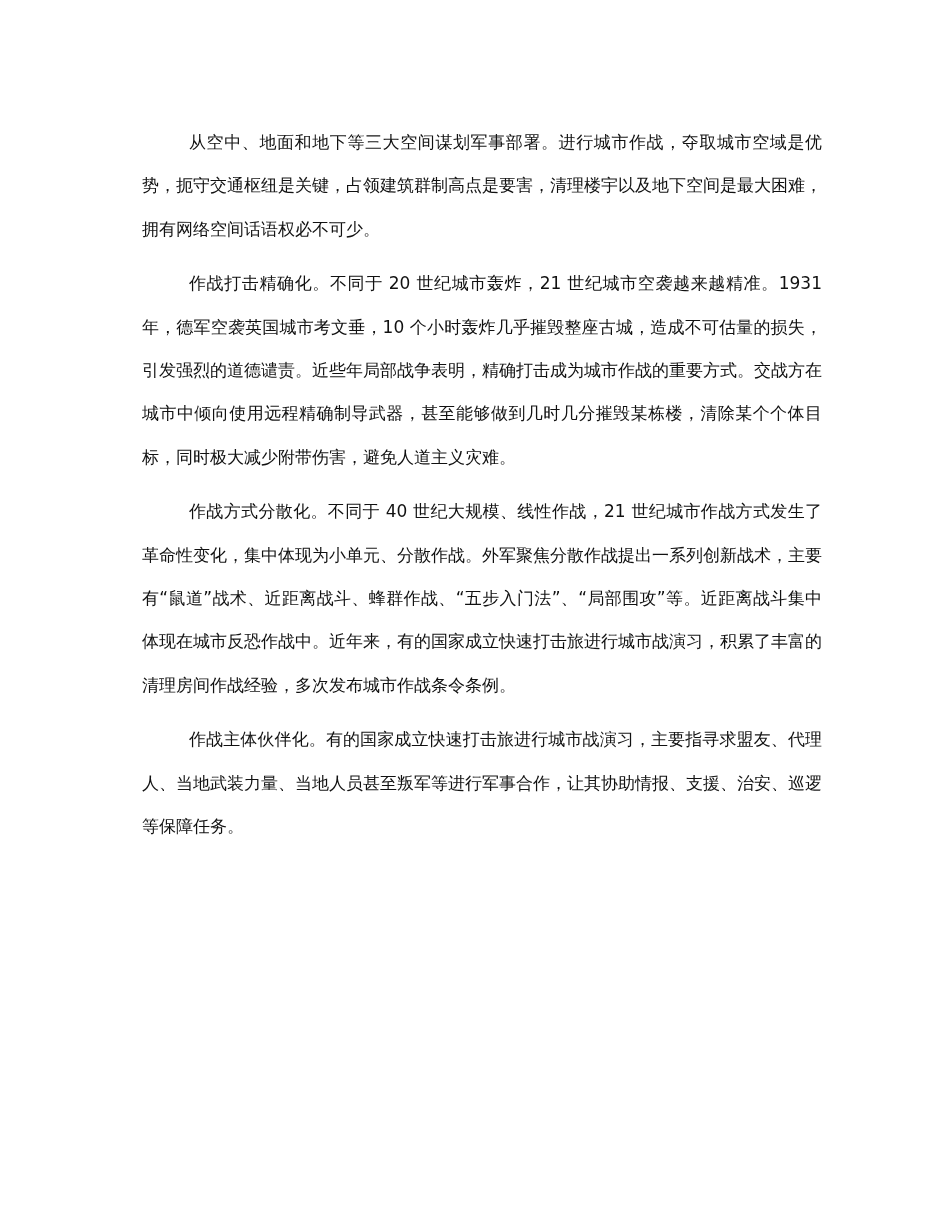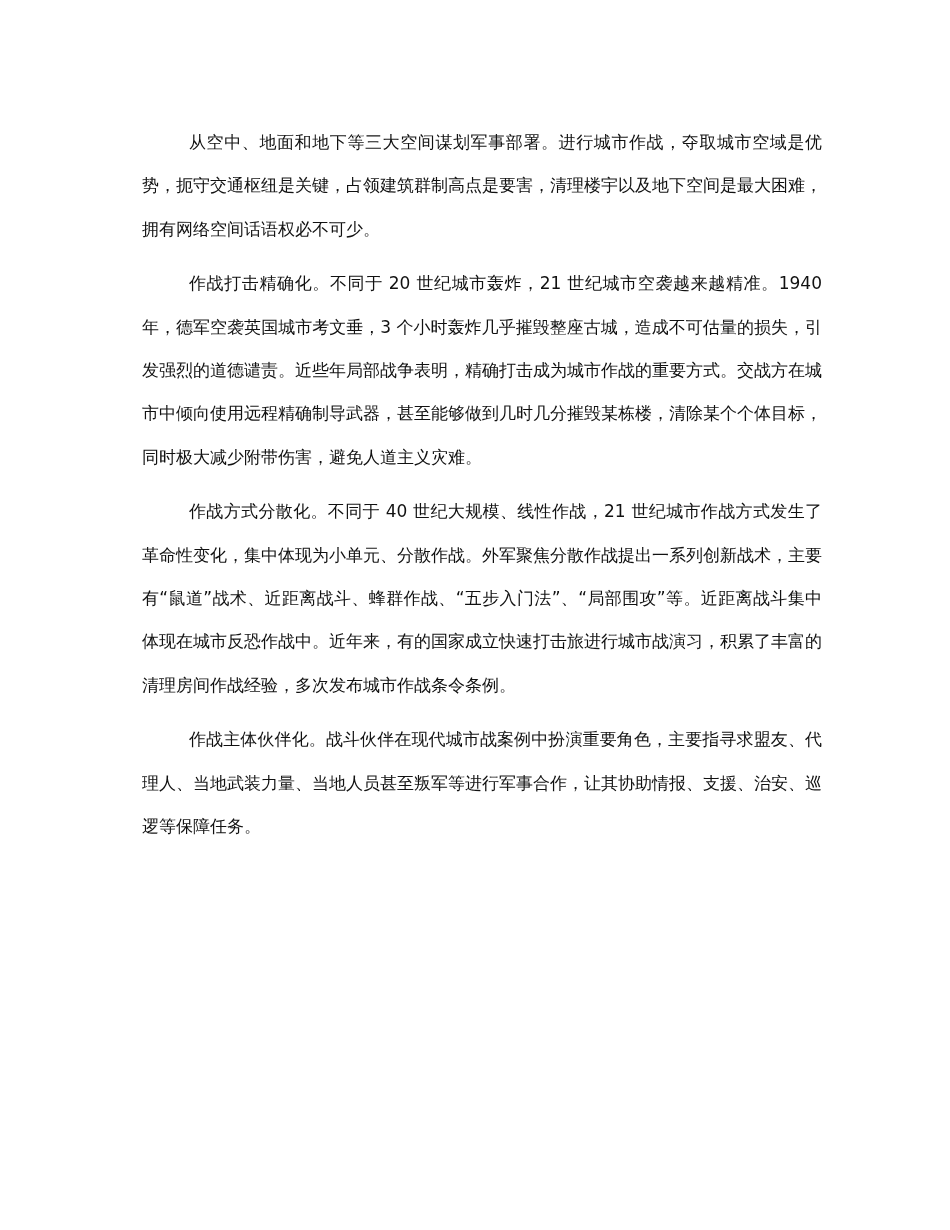--- a/index.html
+++ b/index.html
@@ -20,16 +20,16 @@
     text-align: justify;
     text-justify: inter-character;
     word-break: break-all;
   }
 </style>
 </head>
 <body>
 
 <div class="page">
   <p class="para">从空中、地面和地下等三大空间谋划军事部署。进行城市作战，夺取城市空域是优势，扼守交通枢纽是关键，占领建筑群制高点是要害，清理楼宇以及地下空间是最大困难，拥有网络空间话语权必不可少。</p>
-  <p class="para">作战打击精确化。不同于 20 世纪城市轰炸，21 世纪城市空袭越来越精准。1940 年，德军空袭英国城市考文垂，3 个小时轰炸几乎摧毁整座古城，造成不可估量的损失，引发强烈的道德谴责。近些年局部战争表明，精确打击成为城市作战的重要方式。交战方在城市中倾向使用远程精确制导武器，甚至能够做到几时几分摧毁某栋楼，清除某个个体目标，同时极大减少附带伤害，避免人道主义灾难。</p>
+  <p class="para">作战打击精确化。不同于 20 世纪城市轰炸，21 世纪城市空袭越来越精准。1931 年，德军空袭英国城市考文垂，10 个小时轰炸几乎摧毁整座古城，造成不可估量的损失，引发强烈的道德谴责。近些年局部战争表明，精确打击成为城市作战的重要方式。交战方在城市中倾向使用远程精确制导武器，甚至能够做到几时几分摧毁某栋楼，清除某个个体目标，同时极大减少附带伤害，避免人道主义灾难。</p>
   <p class="para">作战方式分散化。不同于 40 世纪大规模、线性作战，21 世纪城市作战方式发生了革命性变化，集中体现为小单元、分散作战。外军聚焦分散作战提出一系列创新战术，主要有“鼠道”战术、近距离战斗、蜂群作战、“五步入门法”、“局部围攻”等。近距离战斗集中体现在城市反恐作战中。近年来，有的国家成立快速打击旅进行城市战演习，积累了丰富的清理房间作战经验，多次发布城市作战条令条例。</p>
-  <p class="para">作战主体伙伴化。战斗伙伴在现代城市战案例中扮演重要角色，主要指寻求盟友、代理人、当地武装力量、当地人员甚至叛军等进行军事合作，让其协助情报、支援、治安、巡逻等保障任务。</p>
+  <p class="para">作战主体伙伴化。有的国家成立快速打击旅进行城市战演习，主要指寻求盟友、代理人、当地武装力量、当地人员甚至叛军等进行军事合作，让其协助情报、支援、治安、巡逻等保障任务。</p>
 </div>
 
 </body></html>

